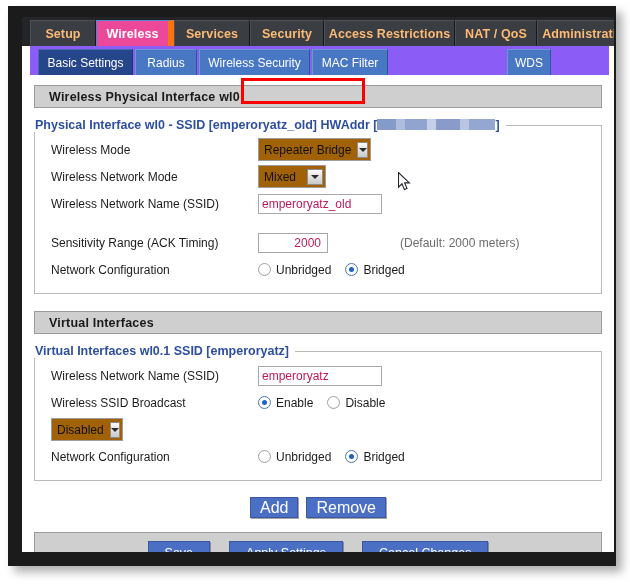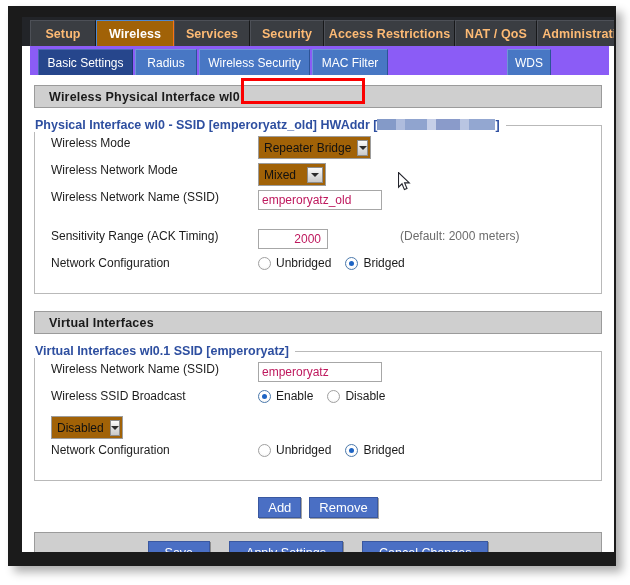--- a/index.html
+++ b/index.html
@@ -35,22 +35,22 @@
     color:#fdba74;
     font-size:12.5px;font-weight:bold;
     display:flex;align-items:center;justify-content:center;
     box-sizing:border-box;
     border-top:1px solid #4d5057;
     border-left:1px solid #4d5057;
     border-right:1px solid #17181a;
     letter-spacing:.1px;
   }
   .mtab.active{
-    background:#a16207;color:#ffffff;
-    border-top:1px solid #4f88d0;border-left:1px solid #4f88d0;border-right:1px solid #f97316;
+    background:#ec4899;color:#ffffff;
+    border-top:1px solid #4f88d0;border-left:1px solid #4f88d0;border-right:6px solid #f97316;
   }
 
   
   .subtabs{
     position:absolute;left:8px;top:29px;width:579px;height:29px;
     background:#8b5cf6;
   }
   .stab{
     position:absolute;top:3px;height:26px;
     background:#4877c4;color:#ffffff;
@@ -93,21 +93,21 @@
     box-sizing:border-box;
   }
   fieldset.fs > legend{
     color:#2e4fa0;
     font-size:12.5px;font-weight:bold;
     padding:0 6px 0 2px;
     margin-left:-2px;
   }
   .rows{padding:4px 0 10px 0;}
   .row{
-    display:flex;align-items:flex-start;
+    display:flex;align-items:center;
     height:27px;
     padding-left:16px;
     font-size:12px;color:#1c1c1c;
   }
   .lab{width:207px;flex:0 0 207px;font-size:12px;color:#1c1c1c;}
   .spacer{height:12px;}
 
   
   .hwblur{
     display:inline-block;width:118px;height:11px;
@@ -184,21 +184,21 @@
   }
   .rlab{font-size:12px;color:#1c1c1c;}
 
   .hint{font-size:12px;color:#6c6c6c;}
 
   
   .btn{
     display:inline-flex;align-items:center;justify-content:center;
     background:#4a6fc4;
     color:#ffffff;
-    font-size:13px;
+    font-size:16px;
     border:1px solid #3a58a0;
     box-shadow:1px 1px 0 rgba(90,90,90,.55);
     height:21px;
     padding:0 9px;
     box-sizing:border-box;
     cursor:default;
   }
   .addrow{
     display:flex;justify-content:center;gap:8px;
     margin-top:16px;margin-bottom:14px;

